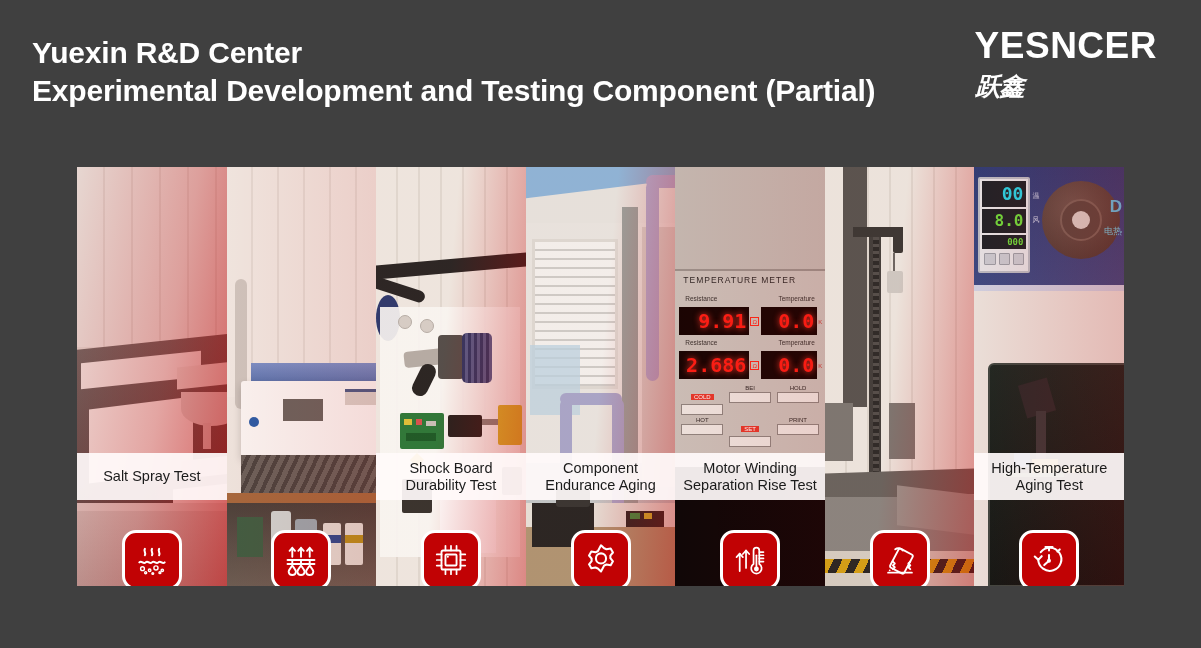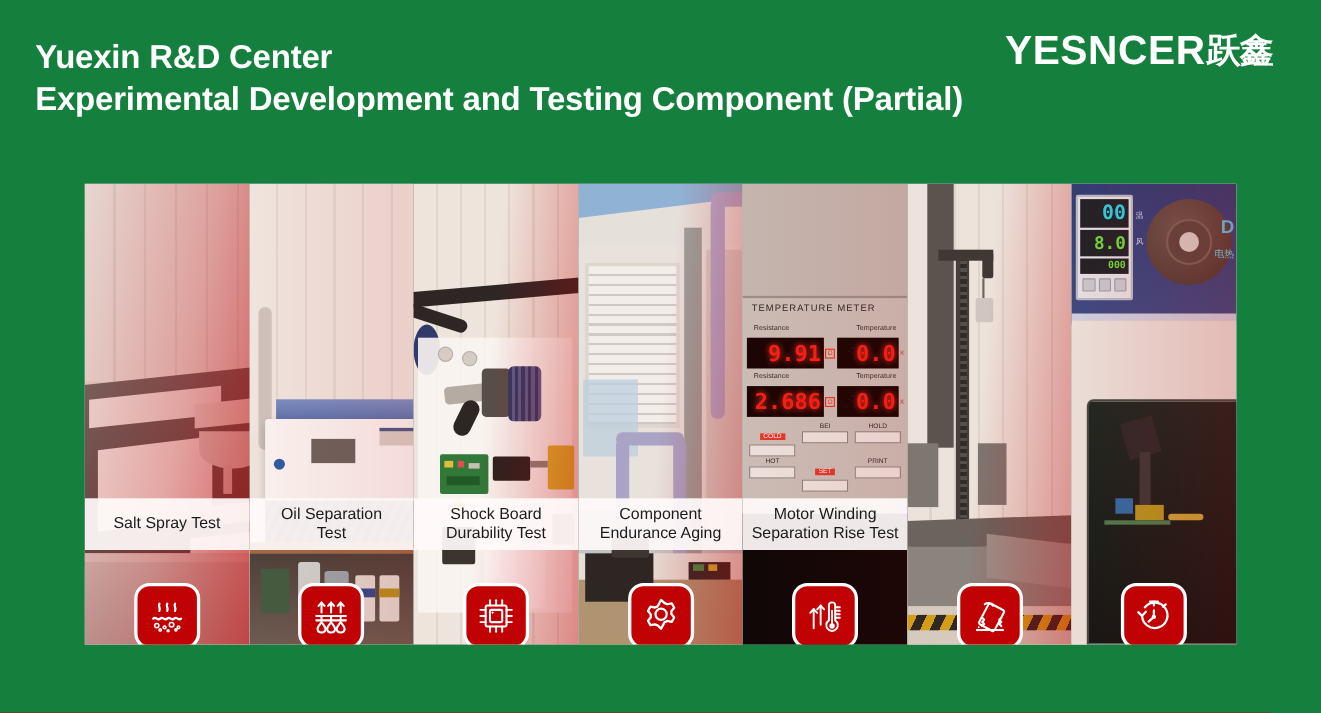--- a/index.html
+++ b/index.html
@@ -8,21 +8,21 @@
     width: 1201px;
     height: 648px;
     overflow: hidden;
     background: #c10204;
     font-family: "Liberation Sans", sans-serif;
   }
   #stage {
     position: relative;
     width: 1201px;
     height: 648px;
-    background: #15803d;
+    background: #404040;
   }
 
   
   .title-block {
     position: absolute;
     left: 32px;
     top: 34px;
     width: 820px;
   }
   .title-line {
@@ -31,35 +31,37 @@
     font-size: 30px;
     line-height: 38px;
     letter-spacing: -0.2px;
     white-space: nowrap;
   }
   .logo {
     position: absolute;
     right: 44px;
     top: 26px;
     display: flex;
-    align-items: center;
+    align-items: flex-start;
     color: #ffffff;
+    flex-direction: column;
   }
   .logo-latin {
     font-size: 37px;
     font-weight: bold;
     letter-spacing: 0.5px;
     line-height: 40px;
   }
   .logo-cjk {
-    font-size: 31px;
+    font-size: 25px;
     font-weight: bold;
     line-height: 40px;
     margin-left: 1px;
     letter-spacing: -1px;
+    font-style: italic;
   }
 
   
   #strip {
     position: absolute;
     left: 77px;
     top: 167px;
     width: 1047px;
     height: 419px;
     display: flex;
@@ -198,24 +200,20 @@
         <div class="o" style="left:10px;top:350px;width:26px;height:40px;background:#3f5f43"></div>
         <div class="o" style="left:44px;top:344px;width:20px;height:50px;background:#cfd6d2;border-radius:3px"></div>
         <div class="o" style="left:68px;top:352px;width:22px;height:46px;background:#9aa8ad;border-radius:3px"></div>
         <div class="o" style="left:96px;top:356px;width:18px;height:42px;background:#e2dcd3;border-radius:2px"></div>
         <div class="o" style="left:96px;top:368px;width:18px;height:8px;background:#2f4b8c"></div>
         <div class="o" style="left:118px;top:356px;width:18px;height:42px;background:#e2dcd3;border-radius:2px"></div>
         <div class="o" style="left:118px;top:368px;width:18px;height:8px;background:#b8911f"></div>
         <div class="o" style="left:60px;top:396px;width:22px;height:22px;border-radius:50%;background:#d32f2f"></div>
       </div>
       <div class="tint" style="background:linear-gradient(90deg,rgba(193,2,4,0.03),rgba(193,2,4,0.12))"></div>
-      <div class="label-band">
-        <span>Oil Separation
-Test</span>
-      </div>
       <div class="badge">
         <svg viewBox="0 0 48 48">
           <g fill="none" stroke="#fff" stroke-width="2.4" stroke-linecap="round">
             <path d="M13 20V9"></path>
               <path d="M9.6 12.4 13 8.6l3.4 3.8"></path>
             <path d="M24 20V9"></path>
               <path d="M20.6 12.4 24 8.6l3.4 3.8"></path>
             <path d="M35 20V9"></path>
               <path d="M31.6 12.4 35 8.6l3.4 3.8"></path>
             <path d="M7 24h34"></path>
@@ -492,20 +490,24 @@
         <div class="o" style="left:0;top:124px;right:0;height:296px;background:#ece7e0"></div>
         <div class="o" style="left:14px;top:196px;right:-10px;height:224px;background:linear-gradient(160deg,#1b2a24,#0b1512);border-radius:6px 6px 0 0;border:2px solid #3d4a43"></div>
         <div class="o" style="left:48px;top:214px;width:30px;height:34px;background:#2b2b2b;transform:rotate(-16deg)"></div>
         <div class="o" style="left:62px;top:244px;width:10px;height:48px;background:#3a3a3a"></div>
         <div class="o" style="left:40px;top:286px;width:16px;height:14px;background:#2e6fa8"></div>
         <div class="o" style="left:58px;top:292px;width:26px;height:14px;background:#b59a22"></div>
         <div class="o" style="left:88px;top:300px;width:32px;height:6px;background:#c9a83a;border-radius:3px"></div>
         <div class="o" style="left:30px;top:306px;width:60px;height:4px;background:#4a7f4f"></div>
       </div>
       <div class="tint" style="background:linear-gradient(90deg,rgba(193,2,4,0.04),rgba(193,2,4,0.20))"></div>
+      <div class="label-band">
+        <span>High-Temperature
+Aging Test</span>
+      </div>
       <div class="badge">
         <svg viewBox="0 0 48 48">
           <g fill="none" stroke="#fff" stroke-width="2.6" stroke-linecap="round" stroke-linejoin="round">
             <path d="M19.5 7.5h9"></path>
               <path d="M24 7.5v4.4"></path>
             <path d="M34.6 13.4 37.6 10.6"></path>
             <path d="M13.6 14a14.6 14.6 0 1 1-3.2 9.4"></path>
             <path d="M6 19.6l4.4 4.2 4.4-4.6"></path>
             <path d="M24 17.6V25l-6 5.4"></path>
           </g>

